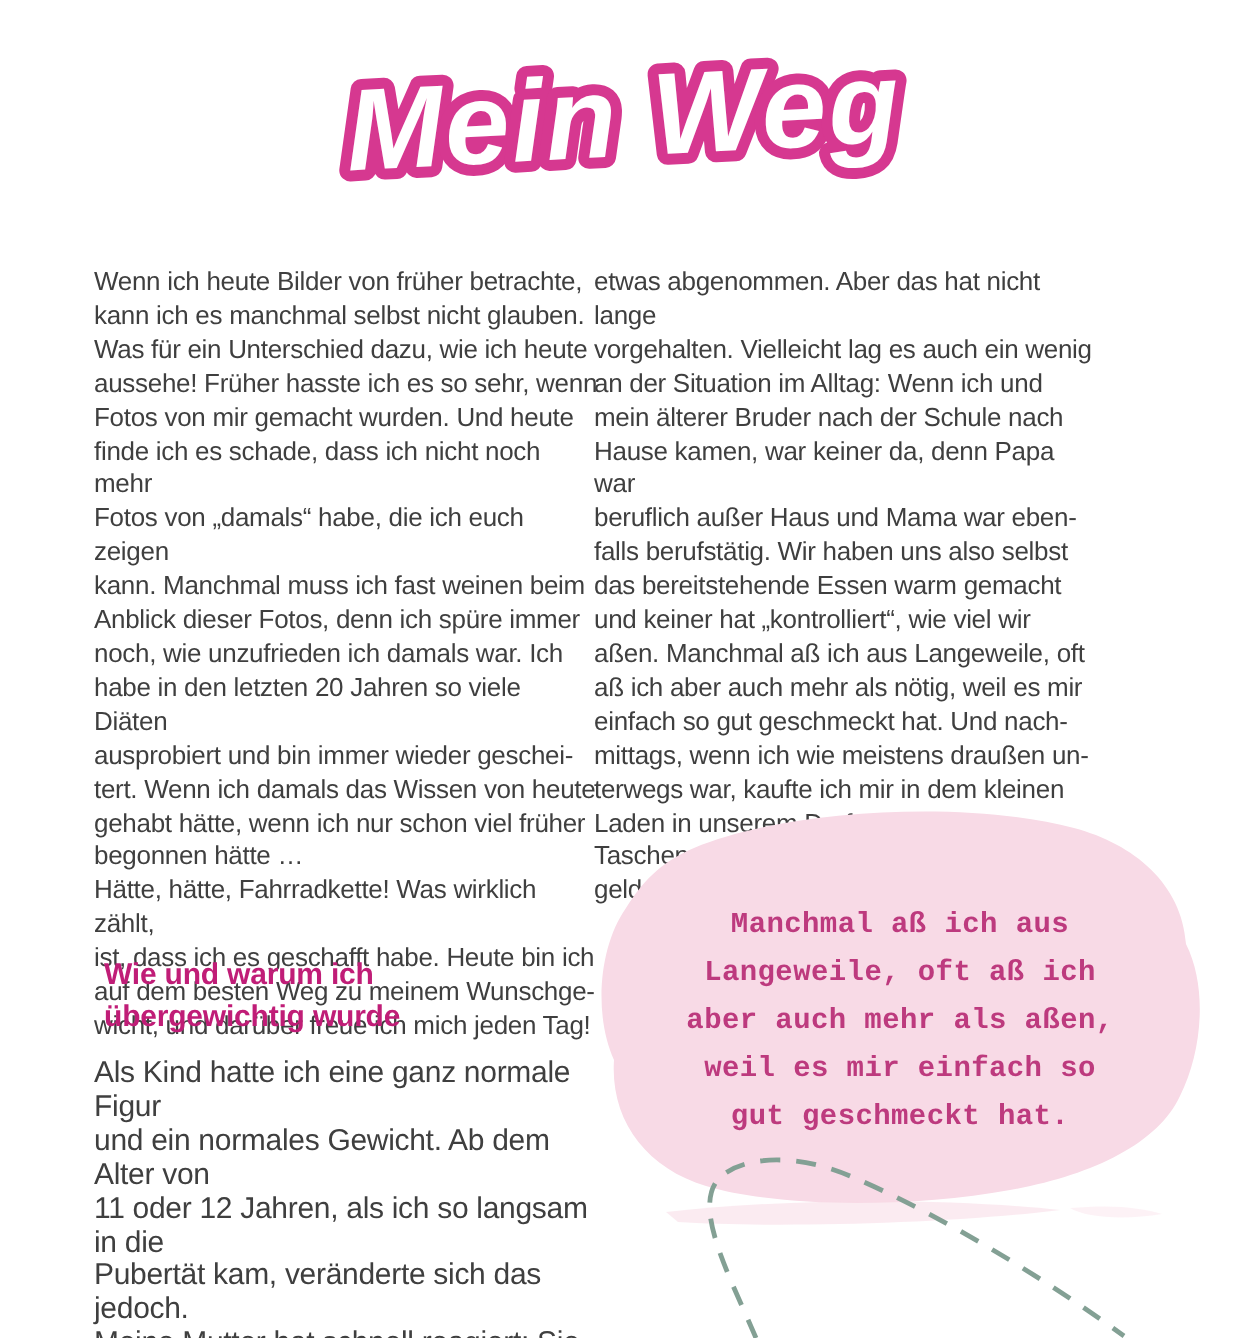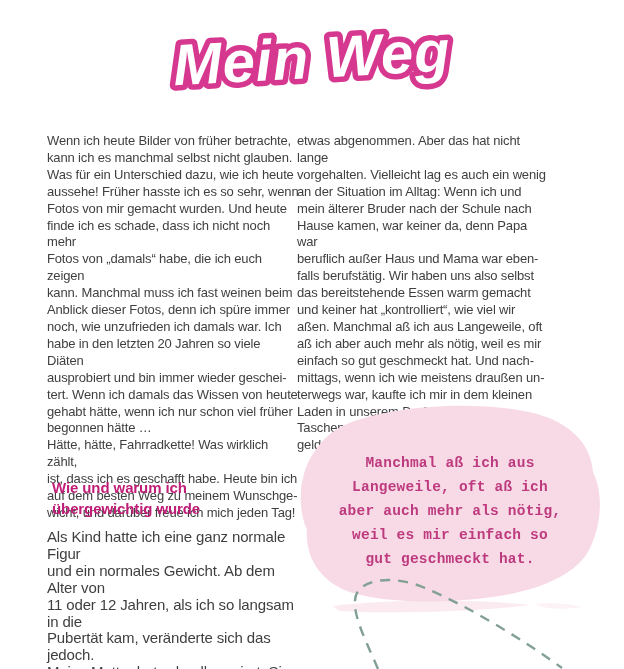--- a/index.html
+++ b/index.html
@@ -127,21 +127,21 @@
     C 110 200 190 202 235 207
     C 180 214 90 216 44 213 Z"></path>
   <path fill="var(--blob_pink,#f8dae6)" opacity="0.35" d="
     M 240 206
     C 262 204 276 206 286 209
     C 268 212 248 211 240 206 Z"></path>
 </svg>
 
 <div class="pullquote">Manchmal aß ich aus
 Langeweile, oft aß ich
-aber auch mehr als nötig,
+aber auch mehr als aßen,
 weil es mir einfach so
 gut geschmeckt hat.</div>
 
 <svg class="arc-svg" viewBox="0 0 260 103">
   <path fill="none" stroke="var(--dash_green,#83a094)" stroke-width="2.4" stroke-dasharray="10 8" d="
     M 48 103
     C 34 70 14 34 32 21
     C 46 11 72 12 95 22
     C 140 41 195 75 232 102"></path>
 </svg>

